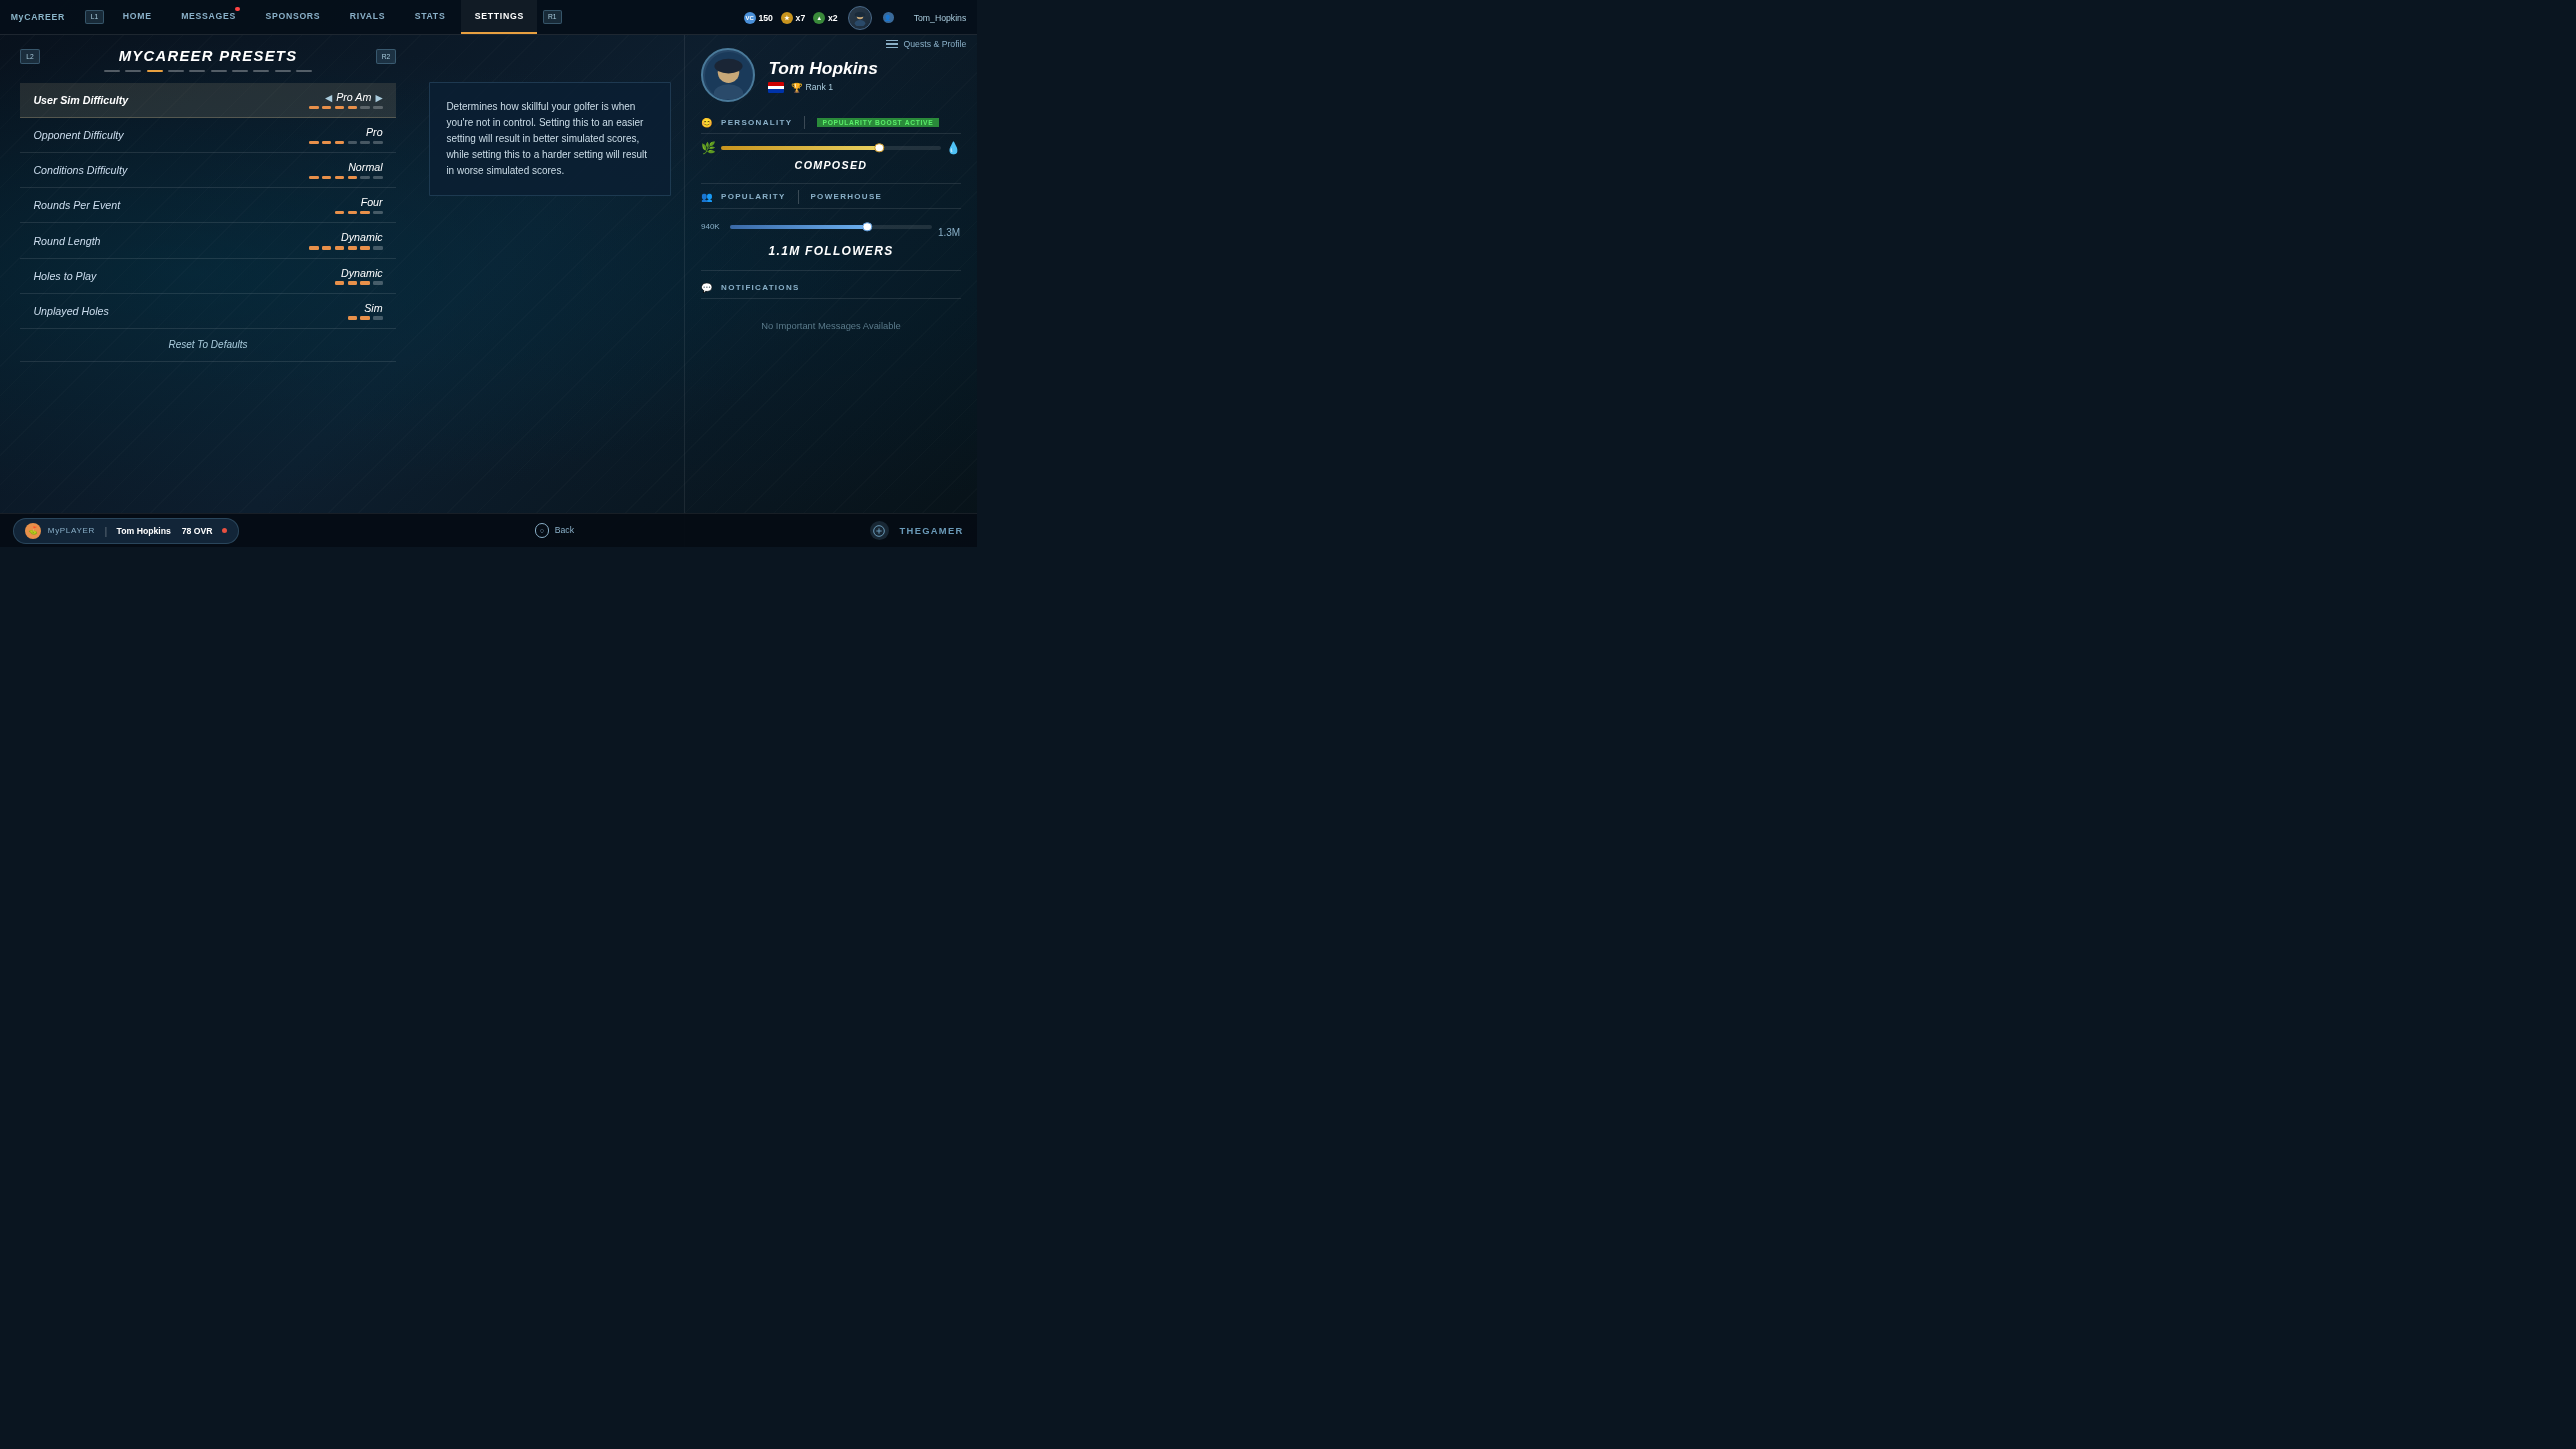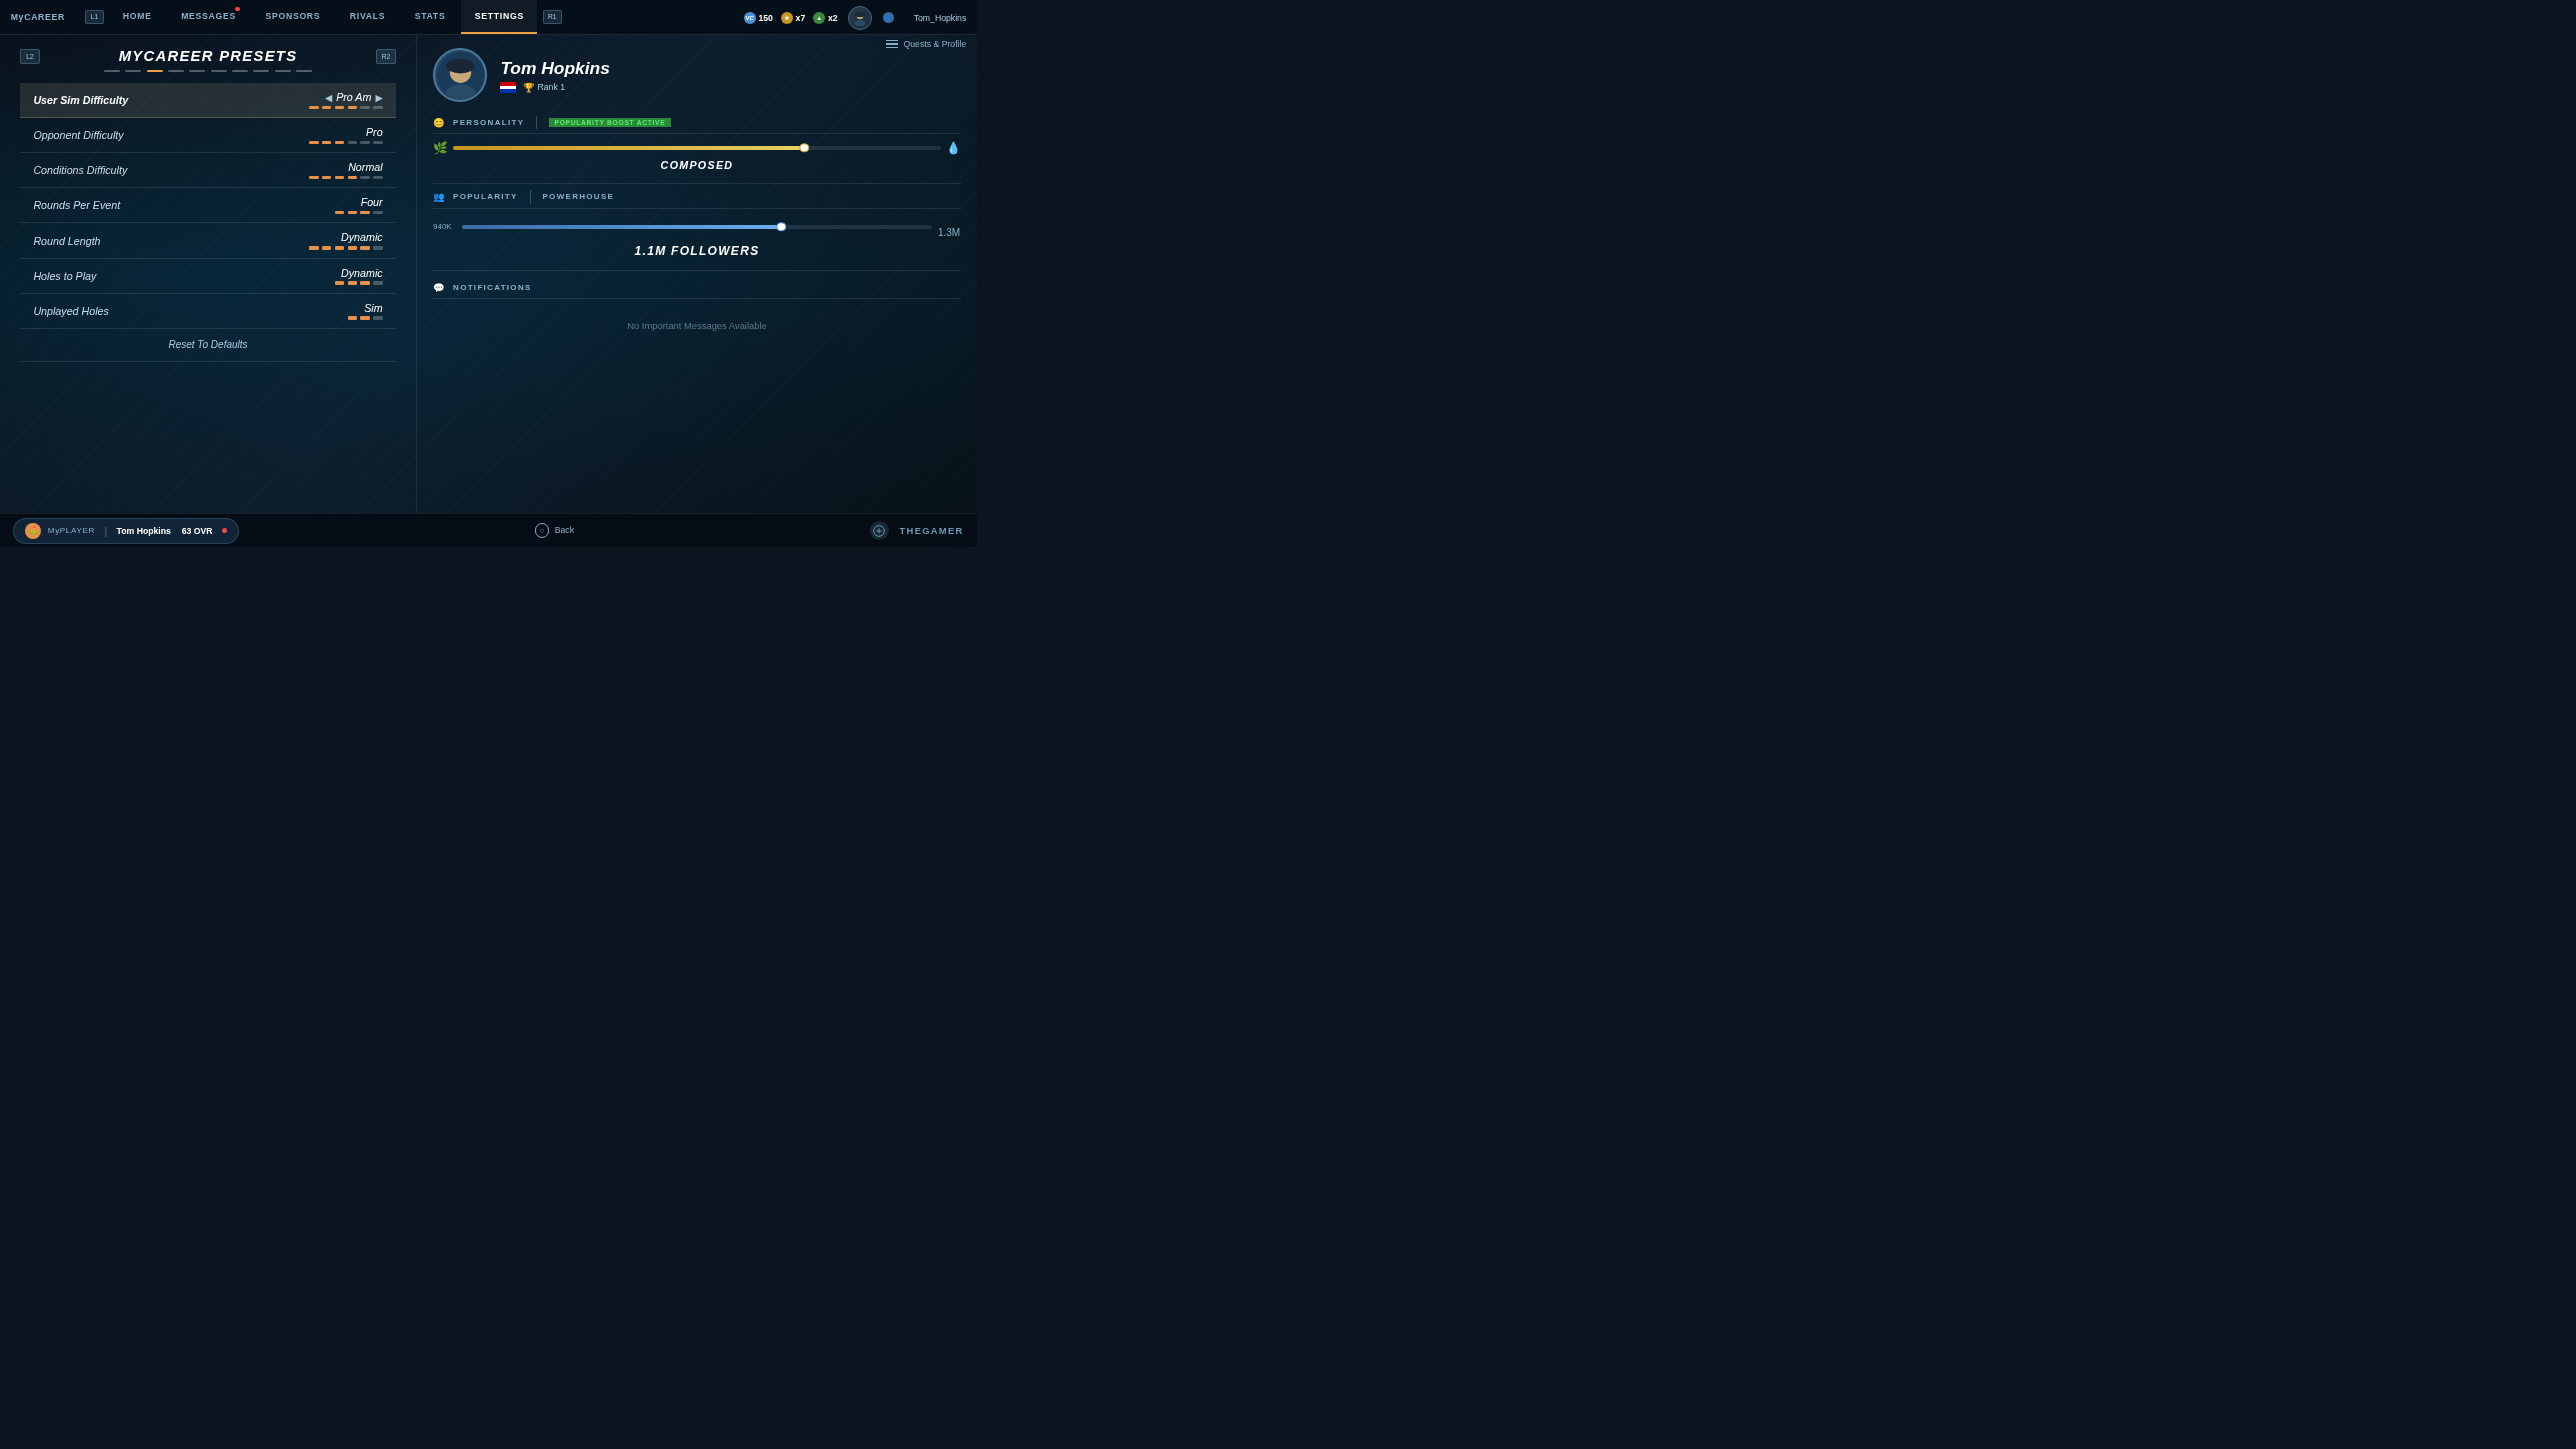--- a/index.html
+++ b/index.html
@@ -940,20 +940,25 @@
             <div class="sdot filled"></div>
             <div class="sdot"></div>
           </div>
         </div>
       </div>
 
       <div class="reset-item">Reset To Defaults</div>
     </div>
   </div>
 
+  <div class="info-panel">
+    <div class="info-box">
+      <p class="info-text">Determines how skillful your golfer is when you're not in control.  Setting this to an easier setting will result in better simulated scores, while setting this to a harder setting will result in worse simulated scores.</p>
+    </div>
+  </div>
 
   <div class="right-panel">
 
     <div class="player-profile-header">
       <div class="player-avatar-large">
         <svg width="47" height="47" viewBox="0 0 70 70">
           <circle cx="35" cy="35" r="35" fill="#1a3a5a"></circle>
           <circle cx="35" cy="30" r="16" fill="#c8a878"></circle>
           <rect x="14" y="10" width="42" height="22" rx="21" fill="#1a2535"></rect>
           <ellipse cx="35" cy="62" rx="22" ry="14" fill="#2a4a6a"></ellipse>
@@ -1025,21 +1030,21 @@
 
   </div>
 </div>
 
 <div class="bottom-bar">
   <div class="myplayer-badge">
     <div class="myplayer-icon">⛳</div>
     <span class="myplayer-text">MyPLAYER</span>
     <span style="color: rgba(255,255,255,0.3); margin: 0 2.7px;">|</span>
     <span class="myplayer-name">Tom Hopkins</span>
-    <span class="myplayer-ovr" style="margin-left: 4px;">63 OVR</span>
+    <span class="myplayer-ovr" style="margin-left: 4px;">78 OVR</span>
     <div class="ovr-dot"></div>
   </div>
 
   <div class="back-btn">
     <div class="back-circle">○</div>
     <span class="back-text">Back</span>
   </div>
 
   <div class="thegamer-logo">
     <div class="tg-icon">

